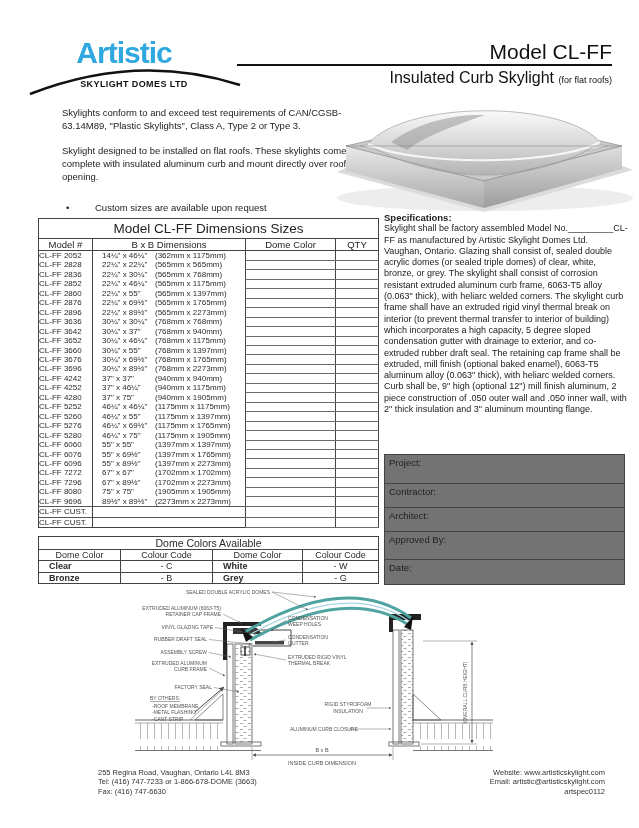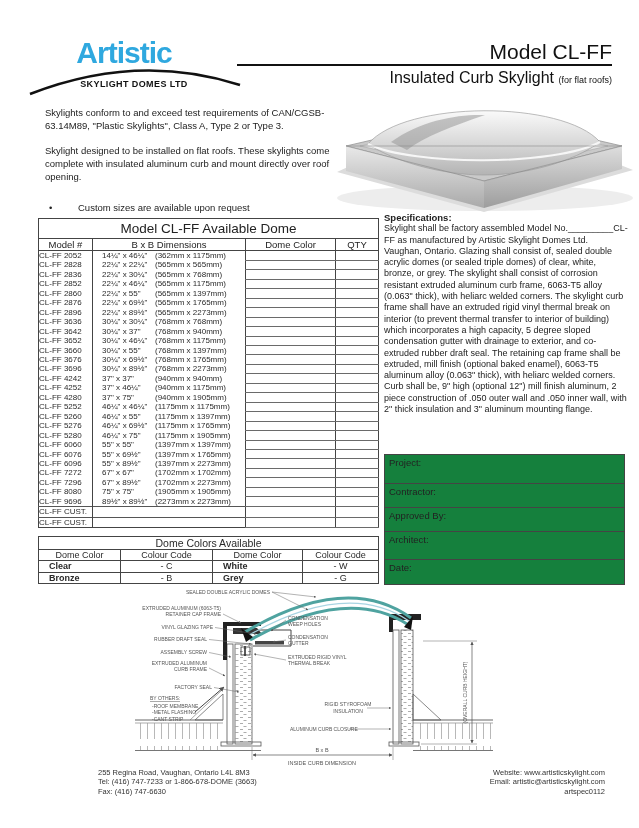--- a/index.html
+++ b/index.html
@@ -17,21 +17,21 @@
   .tagline { position:absolute; left:58px; top:79px; width:152px; text-align:center;
              font-size:9px; font-weight:bold; letter-spacing:.4px; color:#111; }
   .model-title { position:absolute; left:300px; top:40px; width:312px; text-align:right;
                  font-size:21px; color:#111; }
   .title-rule { position:absolute; left:237px; top:64px; width:375px; height:2px; background:#111; }
   .subtitle { position:absolute; left:300px; top:69px; width:312px; text-align:right;
               font-size:16px; color:#111; }
   .subtitle .note { font-size:9px; }
 
   
-  .intro { position:absolute; left:45px; top:106px; width:300px; font-size:9.5px; line-height:13px; color:#222; }
+  .intro { position:absolute; left:62px; top:106px; width:300px; font-size:9.5px; line-height:13px; color:#222; }
   .intro p { margin-bottom:12px; }
   .bullet-row { margin-top:18px; }
   .bullet-row .bullet { display:inline-block; width:33px; padding-left:4px; }
 
   
   table { border-collapse:collapse; table-layout:fixed; }
   .sizes { position:absolute; left:38px; top:218px; width:340px; border:1.5px solid #444; }
   .sizes .t-title td { height:20px; text-align:center; font-size:13.5px; color:#222;
                        border-bottom:1px solid #444; }
   .sizes th { height:12px; font-size:9.5px; font-weight:normal; color:#222;
@@ -57,21 +57,21 @@
   .colors .name { padding-left:10px;font-weight:bold; }
   .colors .code { text-align:center; }
 
   
   .specs { position:absolute; left:384px; top:212px; width:244px; height:241px; overflow:hidden;
            font-size:9px; line-height:11.3px; color:#222; }
   .specs-h { font-weight:bold; font-size:9.5px; }
 
   
   .form-boxes { position:absolute; left:384px; top:455px; width:241px; }
-  .form-box { border:1px solid #444; margin-top:-1px; padding:2px 4px; font-size:9.5px; color:#222; background:#15803d; }
+  .form-box { border:1px solid #444; margin-top:-1px; padding:2px 4px; font-size:9.5px; color:#222; background:#737373; }
   .form-box:nth-child(1){ height:30px; }
   .form-box:nth-child(2){ height:25px; }
   .form-box:nth-child(3){ height:25px; }
   .form-box:nth-child(4){ height:29px; }
   .form-box:nth-child(5){ height:26px; }
 
   
   .product { position:absolute; left:333px; top:84px; }
   .drawing { position:absolute; left:95px; top:584px; }
   .drawing text { font-family:"Liberation Sans", sans-serif; fill:#555; }
@@ -137,21 +137,21 @@
 
   <table class="sizes">
     <colgroup>
         <col class="col-model">
         <col class="col-dims">
         <col class="col-dome">
         <col class="col-qty">
       </colgroup>
     <thead>
       <tr class="t-title">
-        <td colspan="4">Model CL-FF Available Dome</td>
+        <td colspan="4">Model CL-FF Dimensions Sizes</td>
       </tr>
       <tr>
         <th>Model #</th>
         <th class="v">B x B Dimensions</th>
         <th class="v">Dome Color</th>
         <th class="v">QTY</th>
       </tr>
     </thead>
     <tbody>
         <tr>
@@ -367,22 +367,22 @@
 
   <div class="specs">
     <div class="specs-h">Specifications:</div>
     <p>Skylight shall be factory assembled Model No._________CL-FF as manufactured by Artistic Skylight Domes Ltd. Vaughan, Ontario. Glazing shall consist of, sealed double acrylic domes (or sealed triple domes) of clear, white, bronze, or grey. The skylight shall consist of corrosion resistant extruded aluminum curb frame, 6063-T5 alloy (0.063" thick), with heliarc welded corners. The skylight curb frame shall have an extruded rigid vinyl thermal break on interior (to prevent thermal transfer to interior of building) which incorporates a high capacity, 5 degree sloped condensation gutter with drainage to exterior, and co-extruded rubber draft seal. The retaining cap frame shall be extruded, mill finish (optional baked enamel), 6063-T5 aluminum alloy (0.063" thick), with heliarc welded corners.</p>
     <p>Curb shall be, 9" high (optional 12") mill finish aluminum, 2 piece construction of .050 outer wall and .050 inner wall, with 2" thick insulation and 3" aluminum mounting flange.</p>
   </div>
 
   <div class="form-boxes">
       <div class="form-box">Project:</div>
       <div class="form-box">Contractor:</div>
+      <div class="form-box">Architect:</div>
       <div class="form-box">Approved By:</div>
-      <div class="form-box">Architect:</div>
       <div class="form-box">Date:</div>
     </div>
 
   <svg class="drawing" width="544" height="204" viewBox="0 0 544 204" font-size="5">
     <defs>
       <pattern id="insul" width="8" height="6" patternUnits="userSpaceOnUse">
         <line x1="1" y1="1.5" x2="4" y2="1.5" stroke="#8a8a8a" stroke-width="0.7"></line>
         <line x1="4.5" y1="4.5" x2="7.5" y2="4.5" stroke="#8a8a8a" stroke-width="0.7"></line>
       </pattern>
       <pattern id="comb" width="7" height="27" patternUnits="userSpaceOnUse">

